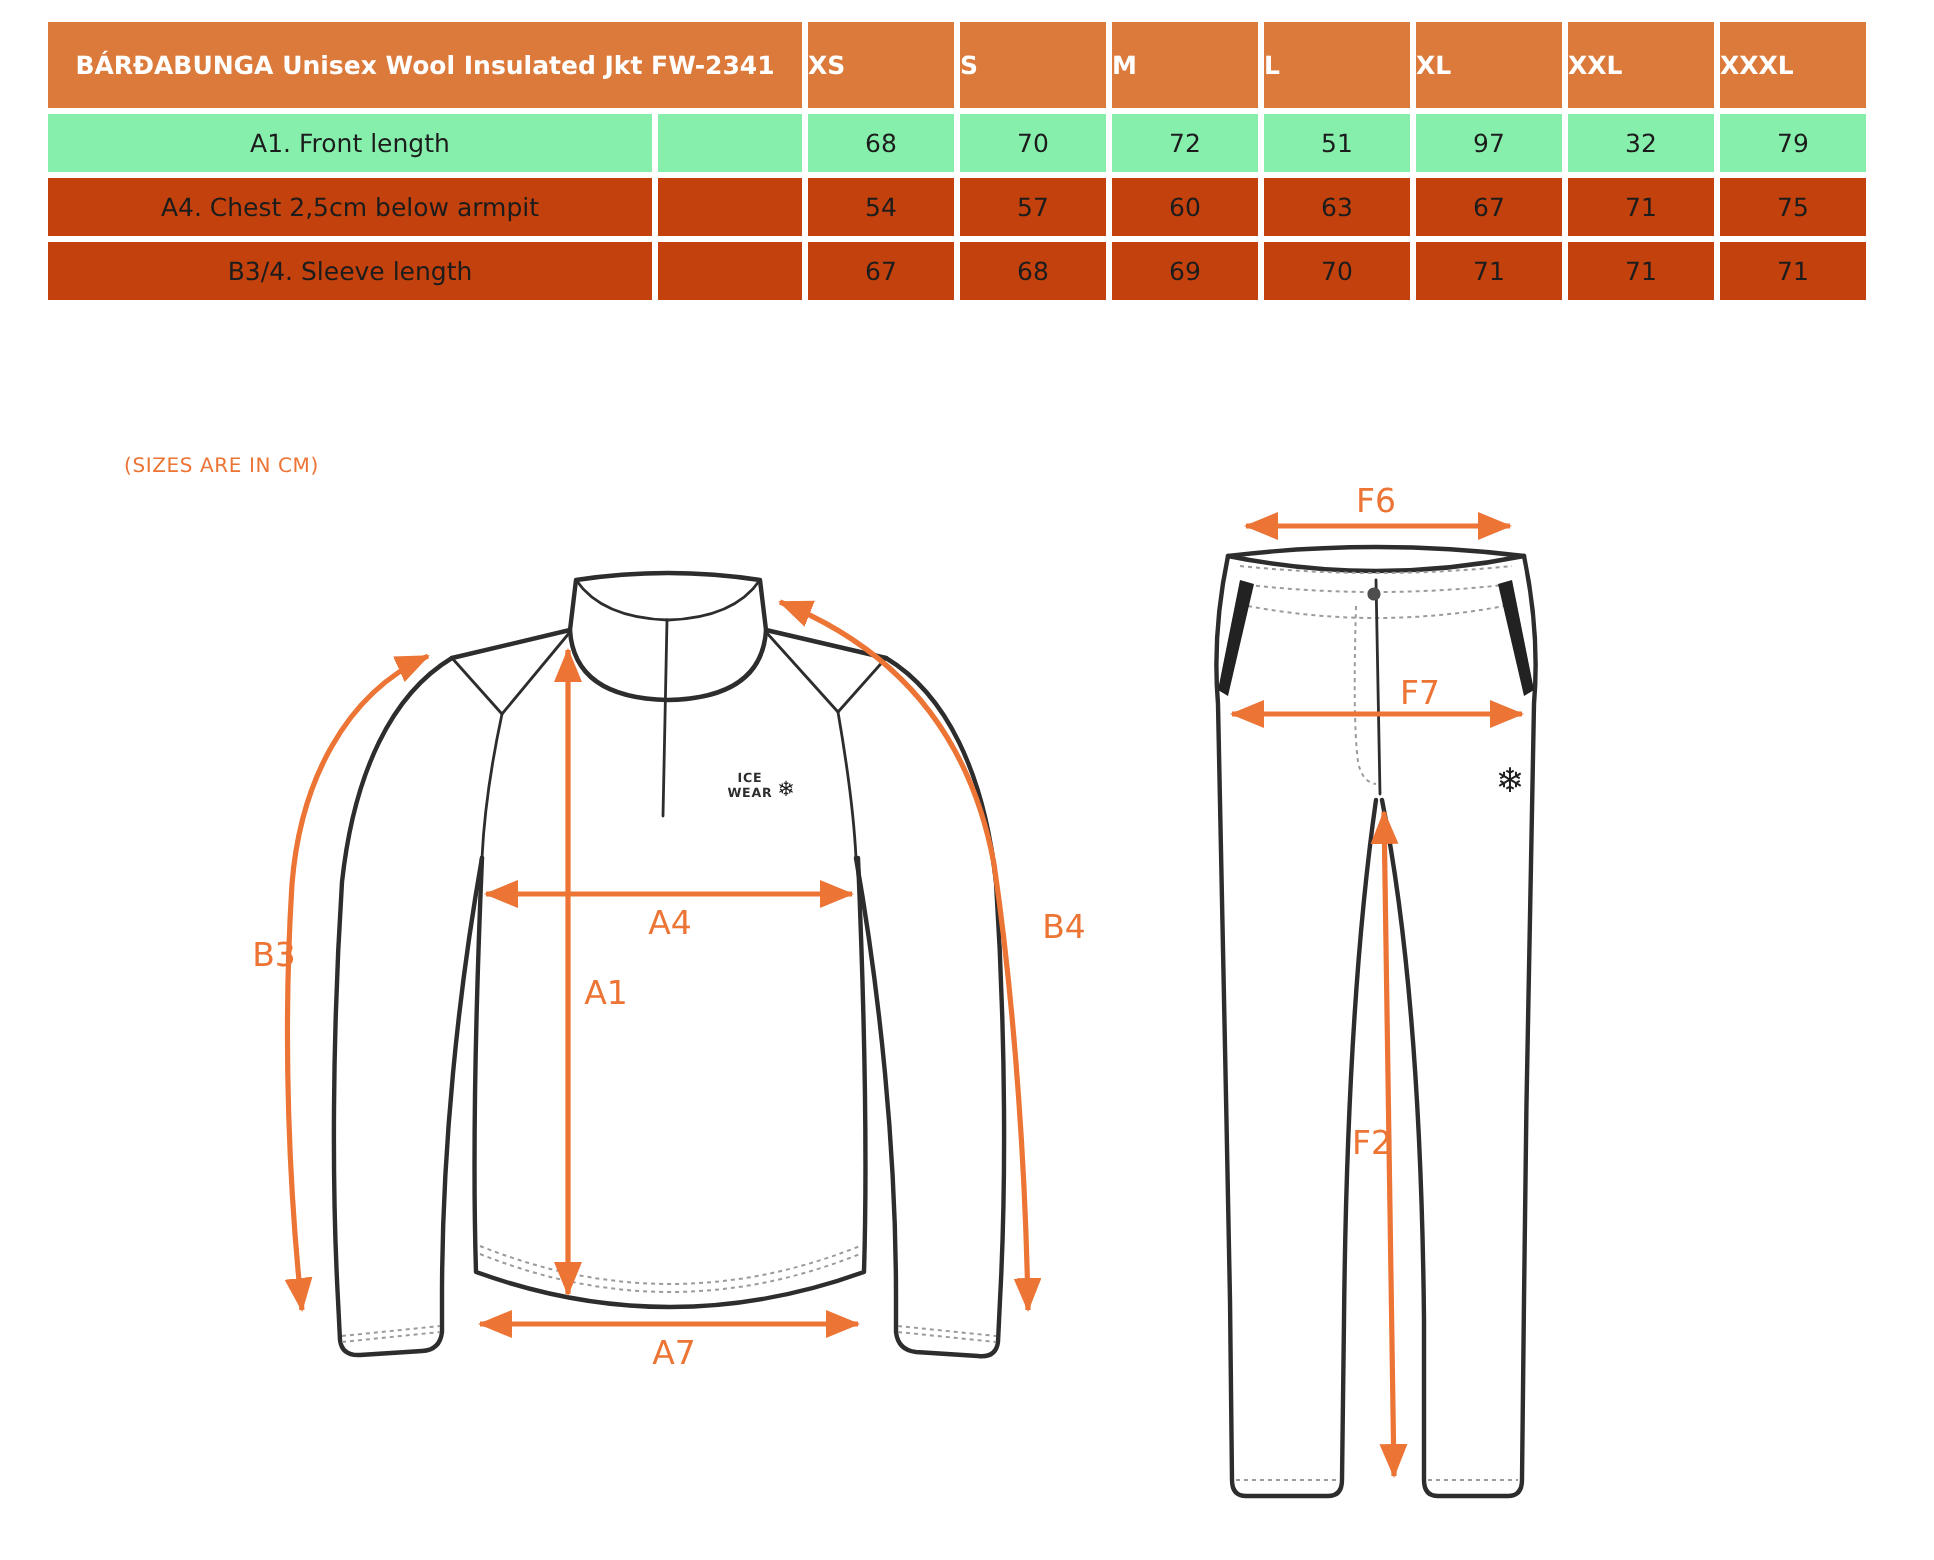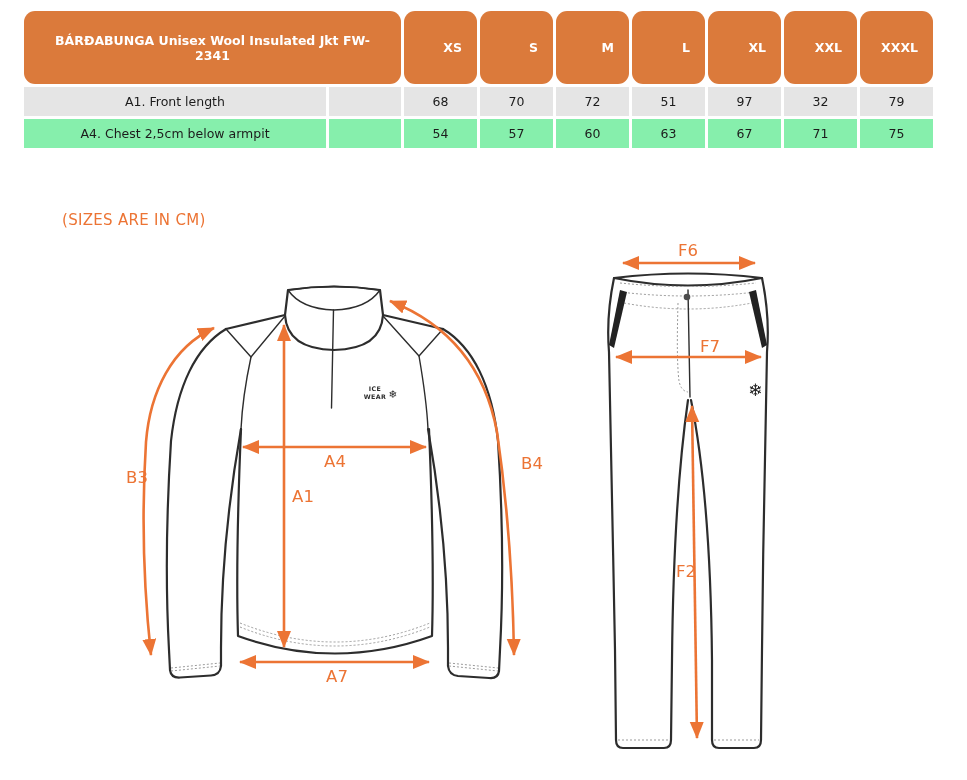--- a/index.html
+++ b/index.html
@@ -6,37 +6,37 @@
   .page{
     position:relative;width:967px;height:780px;background:#ffffff;overflow:hidden;
     font-family:"DejaVu Sans","Liberation Sans",sans-serif;
   }
   table.size-table{
     position:absolute;left:21px;top:8px;
     border-collapse:separate;border-spacing:3px;table-layout:fixed;
   }
   table.size-table th{
     background:#db7a3b;color:#ffffff;font-weight:bold;font-size:12.5px;
-    height:43px;vertical-align:middle;padding:15px;border-radius:11px;
+    height:43px;vertical-align:middle;padding:0;
   }
   th.title-cell{text-align:center;}
-  th.size-cell{text-align:right;}
+  th.size-cell{text-align:left;}
   table.size-table td{
     height:29px;font-size:12.5px;color:#1c1c1c;text-align:center;
     vertical-align:middle;padding:0;
   }
   td.label-cell{text-align:left;padding-left:14px;}
-  tr.row-dark td{background:#e5e5e5;}
-  tr.row-light td{background:#86efac;}
+  tr.row-dark td{background:#86efac;}
+  tr.row-light td{background:#c2410c;}
   col.c-label{width:302px;}
   col.c-spacer{width:72px;}
   col.c-size{width:73px;}
   .sizes-note{
-    position:absolute;left:62px;top:211px;color:#ec7434;
-    font-size:15px;letter-spacing:0.3px;
+    position:absolute;left:62px;top:228px;color:#ec7434;
+    font-size:10px;letter-spacing:0.3px;
   }
   svg.diagram{position:absolute;left:0;top:240px;}
   .outline{stroke:#2d2d2d;fill:none;stroke-width:2.2;stroke-linecap:round;stroke-linejoin:round;}
   .seam{stroke:#2d2d2d;fill:none;stroke-width:1.4;stroke-linecap:round;stroke-linejoin:round;}
   .stitch{stroke:#9b9b9b;fill:none;stroke-width:1;stroke-dasharray:2 2;}
   .arrow{stroke:#ec7434;fill:none;stroke-width:2.6;stroke-linecap:butt;}
   .mlabel{fill:#ec7434;font-size:16.5px;font-family:"DejaVu Sans","Liberation Sans",sans-serif;text-anchor:middle;}
   .logo-text{fill:#2d2d2d;font-weight:bold;font-size:6.3px;letter-spacing:0.4px;text-anchor:middle;}
   .flake{fill:#1f1f1f;text-anchor:middle;}
 </style>
@@ -84,20 +84,31 @@
         <tr class="row-light">
           <td class="label-cell">A4. Chest 2,5cm below armpit</td>
           <td class="spacer-cell"></td>
           <td>54</td>
           <td>57</td>
           <td>60</td>
           <td>63</td>
           <td>67</td>
           <td>71</td>
           <td>75</td>
+        </tr>
+        <tr class="row-light">
+          <td class="label-cell">B3/4. Sleeve length</td>
+          <td class="spacer-cell"></td>
+          <td>67</td>
+          <td>68</td>
+          <td>69</td>
+          <td>70</td>
+          <td>71</td>
+          <td>71</td>
+          <td>71</td>
         </tr>
       </tbody>
   </table>
 
   <div class="sizes-note">(SIZES ARE IN CM)</div>
 
   <svg class="diagram" width="967" height="540" viewBox="0 240 967 540" xmlns="http://www.w3.org/2000/svg">
     <defs>
       <marker id="ah" markerUnits="userSpaceOnUse" markerWidth="20" markerHeight="16" refX="16" refY="7" orient="auto-start-reverse">
         <path d="M0,0 L17,7 L0,14 Z" fill="#ec7434"></path>

